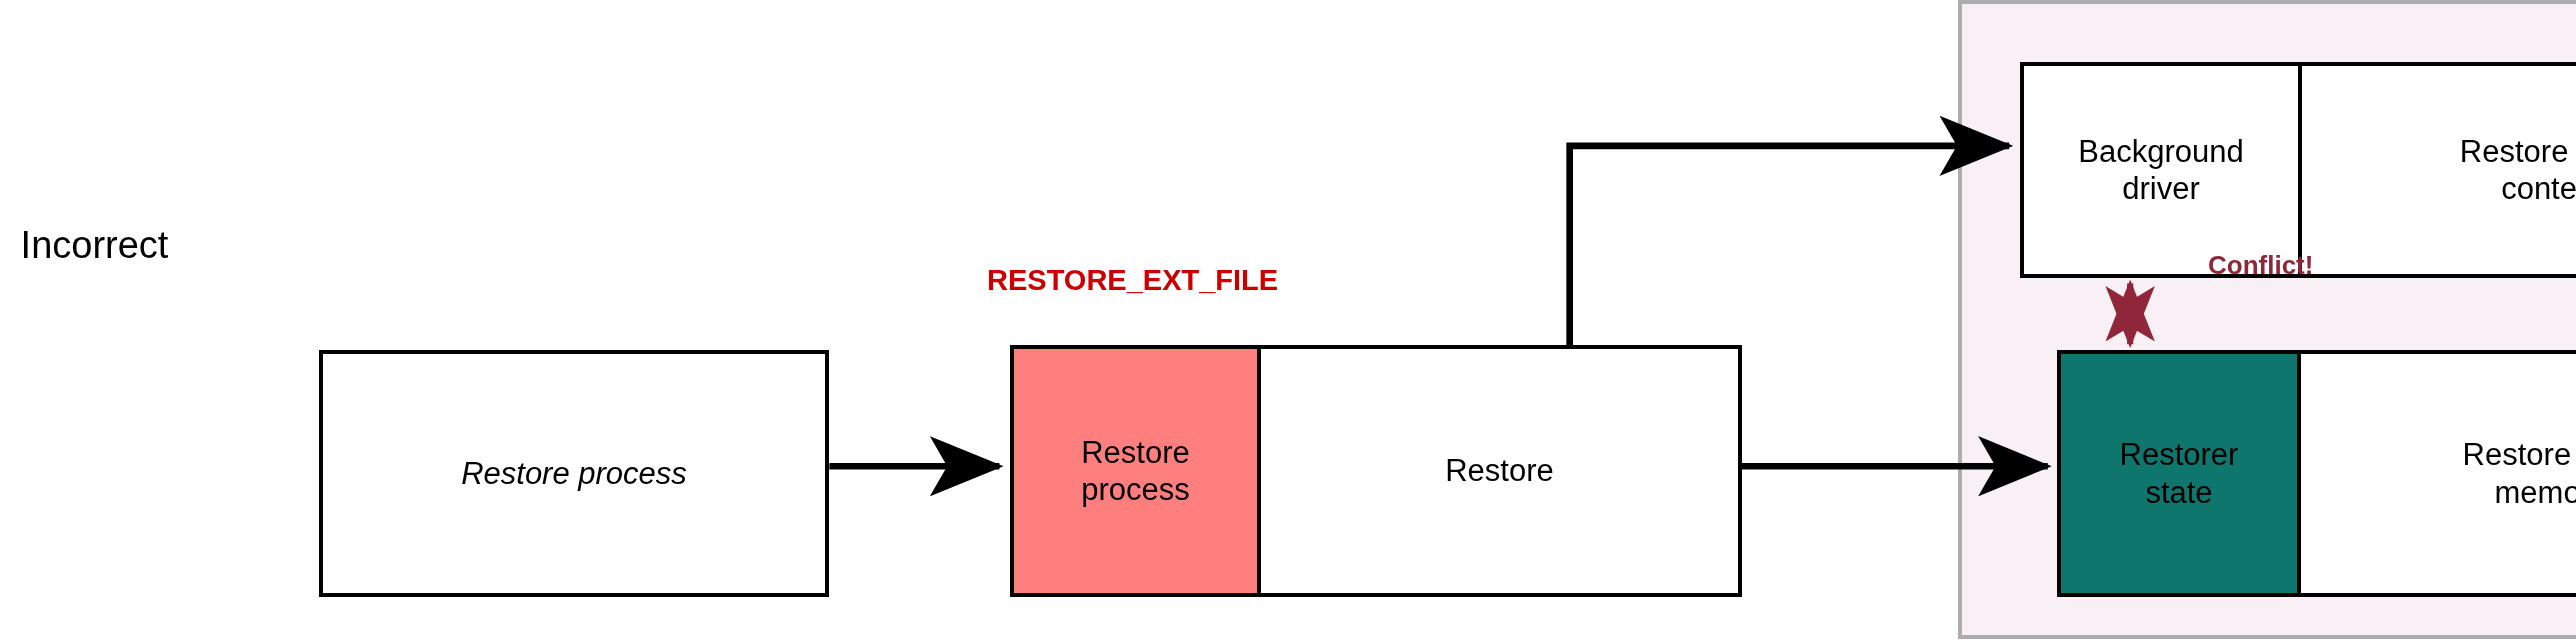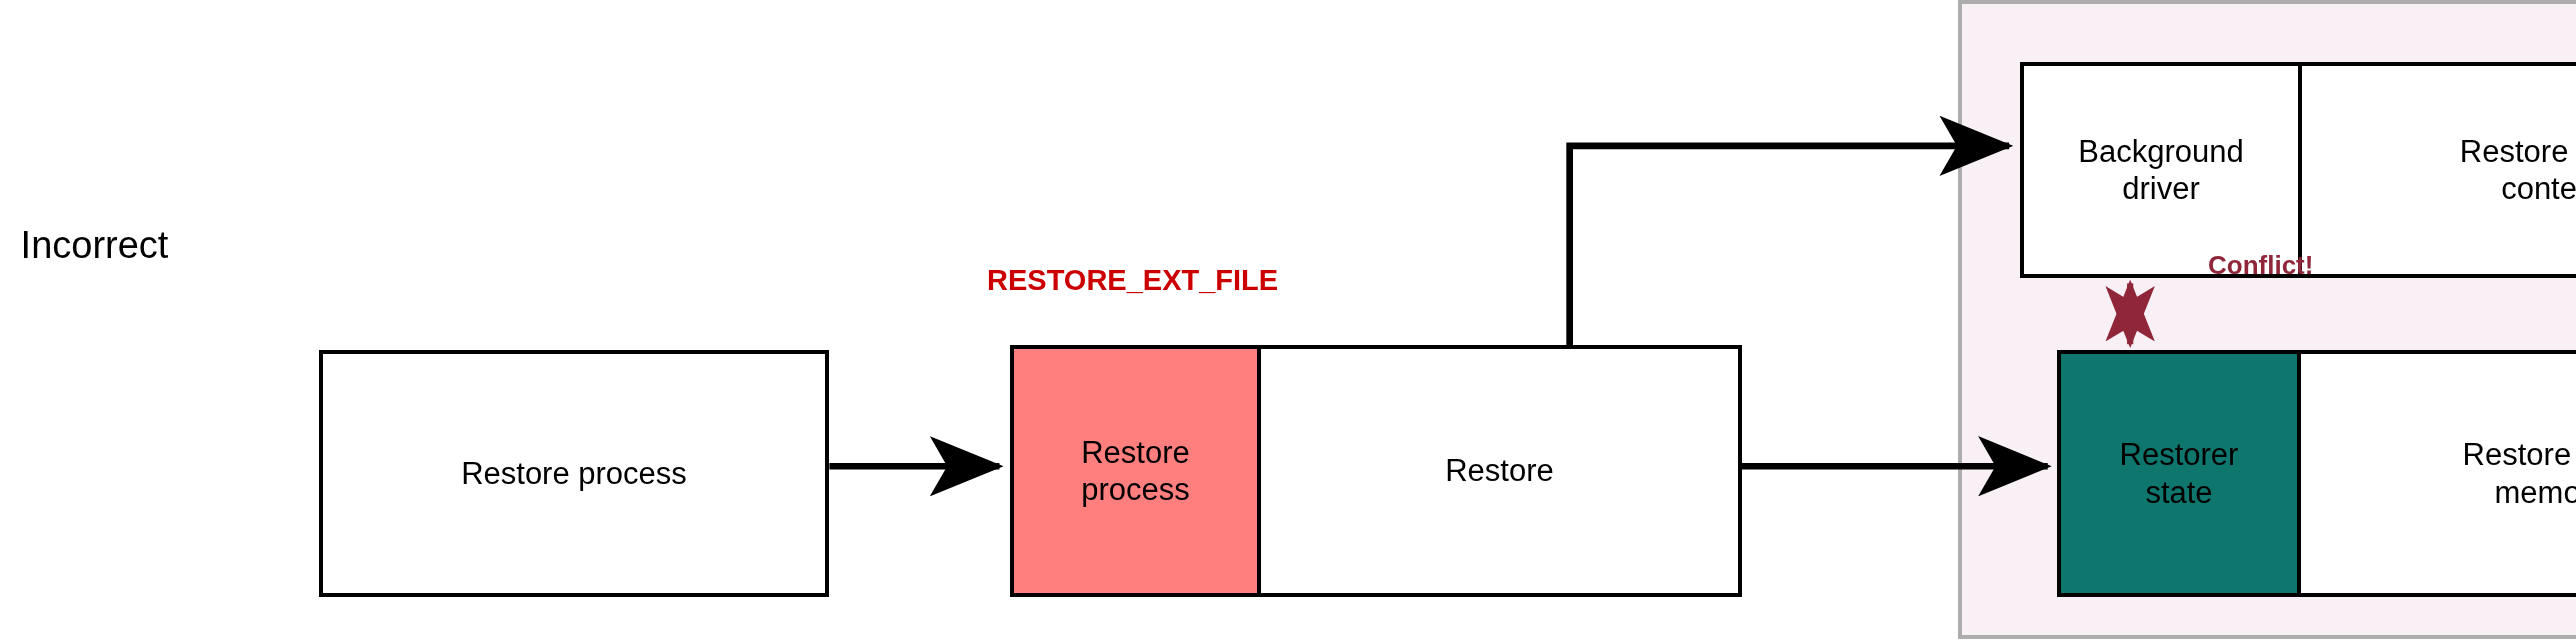--- a/index.html
+++ b/index.html
@@ -50,21 +50,21 @@
     line-height:1.2;
     box-sizing:border-box;
     padding:0 6.2px;
   }
   .cell.split-left{border-right:4.6px solid #000000;}
 
   
   #box-restore-process{
     left:319px; top:350px; width:510px; height:247px;
   }
-  #box-restore-process .cell{width:100%;}
+  #box-restore-process .cell{width:100%;font-style:italic;}
 
   
   #box-restore-ext{
     left:1010px; top:345px; width:732px; height:252px;
   }
   #box-restore-ext .c1{width:247px;background:#ff7f7f;}
   #box-restore-ext .c2{flex:1;background:#ffffff;}
 
   
   #box-background-thread{

